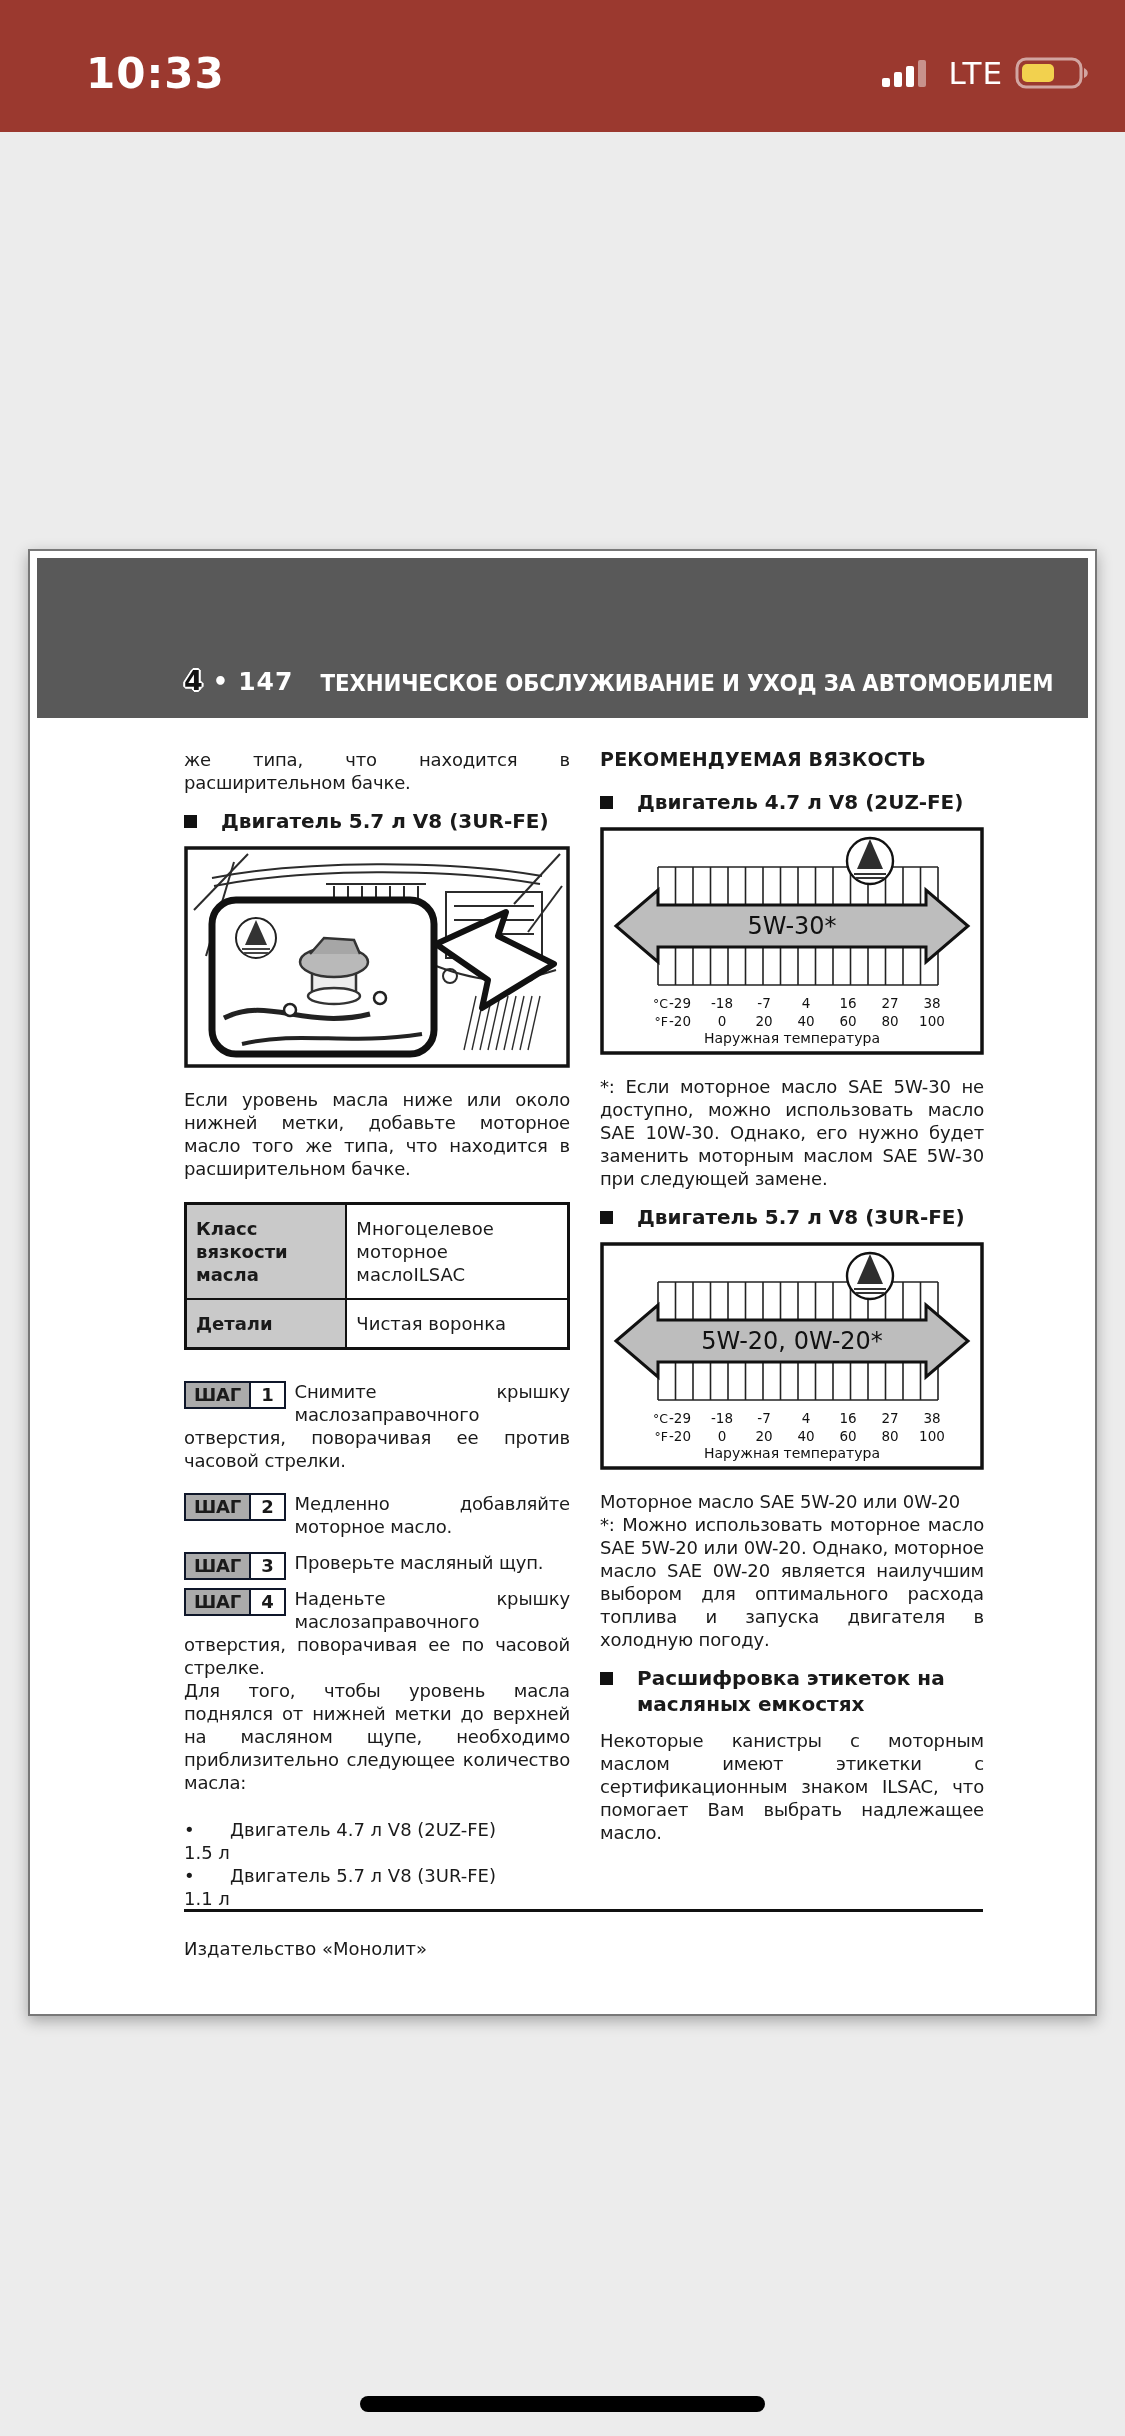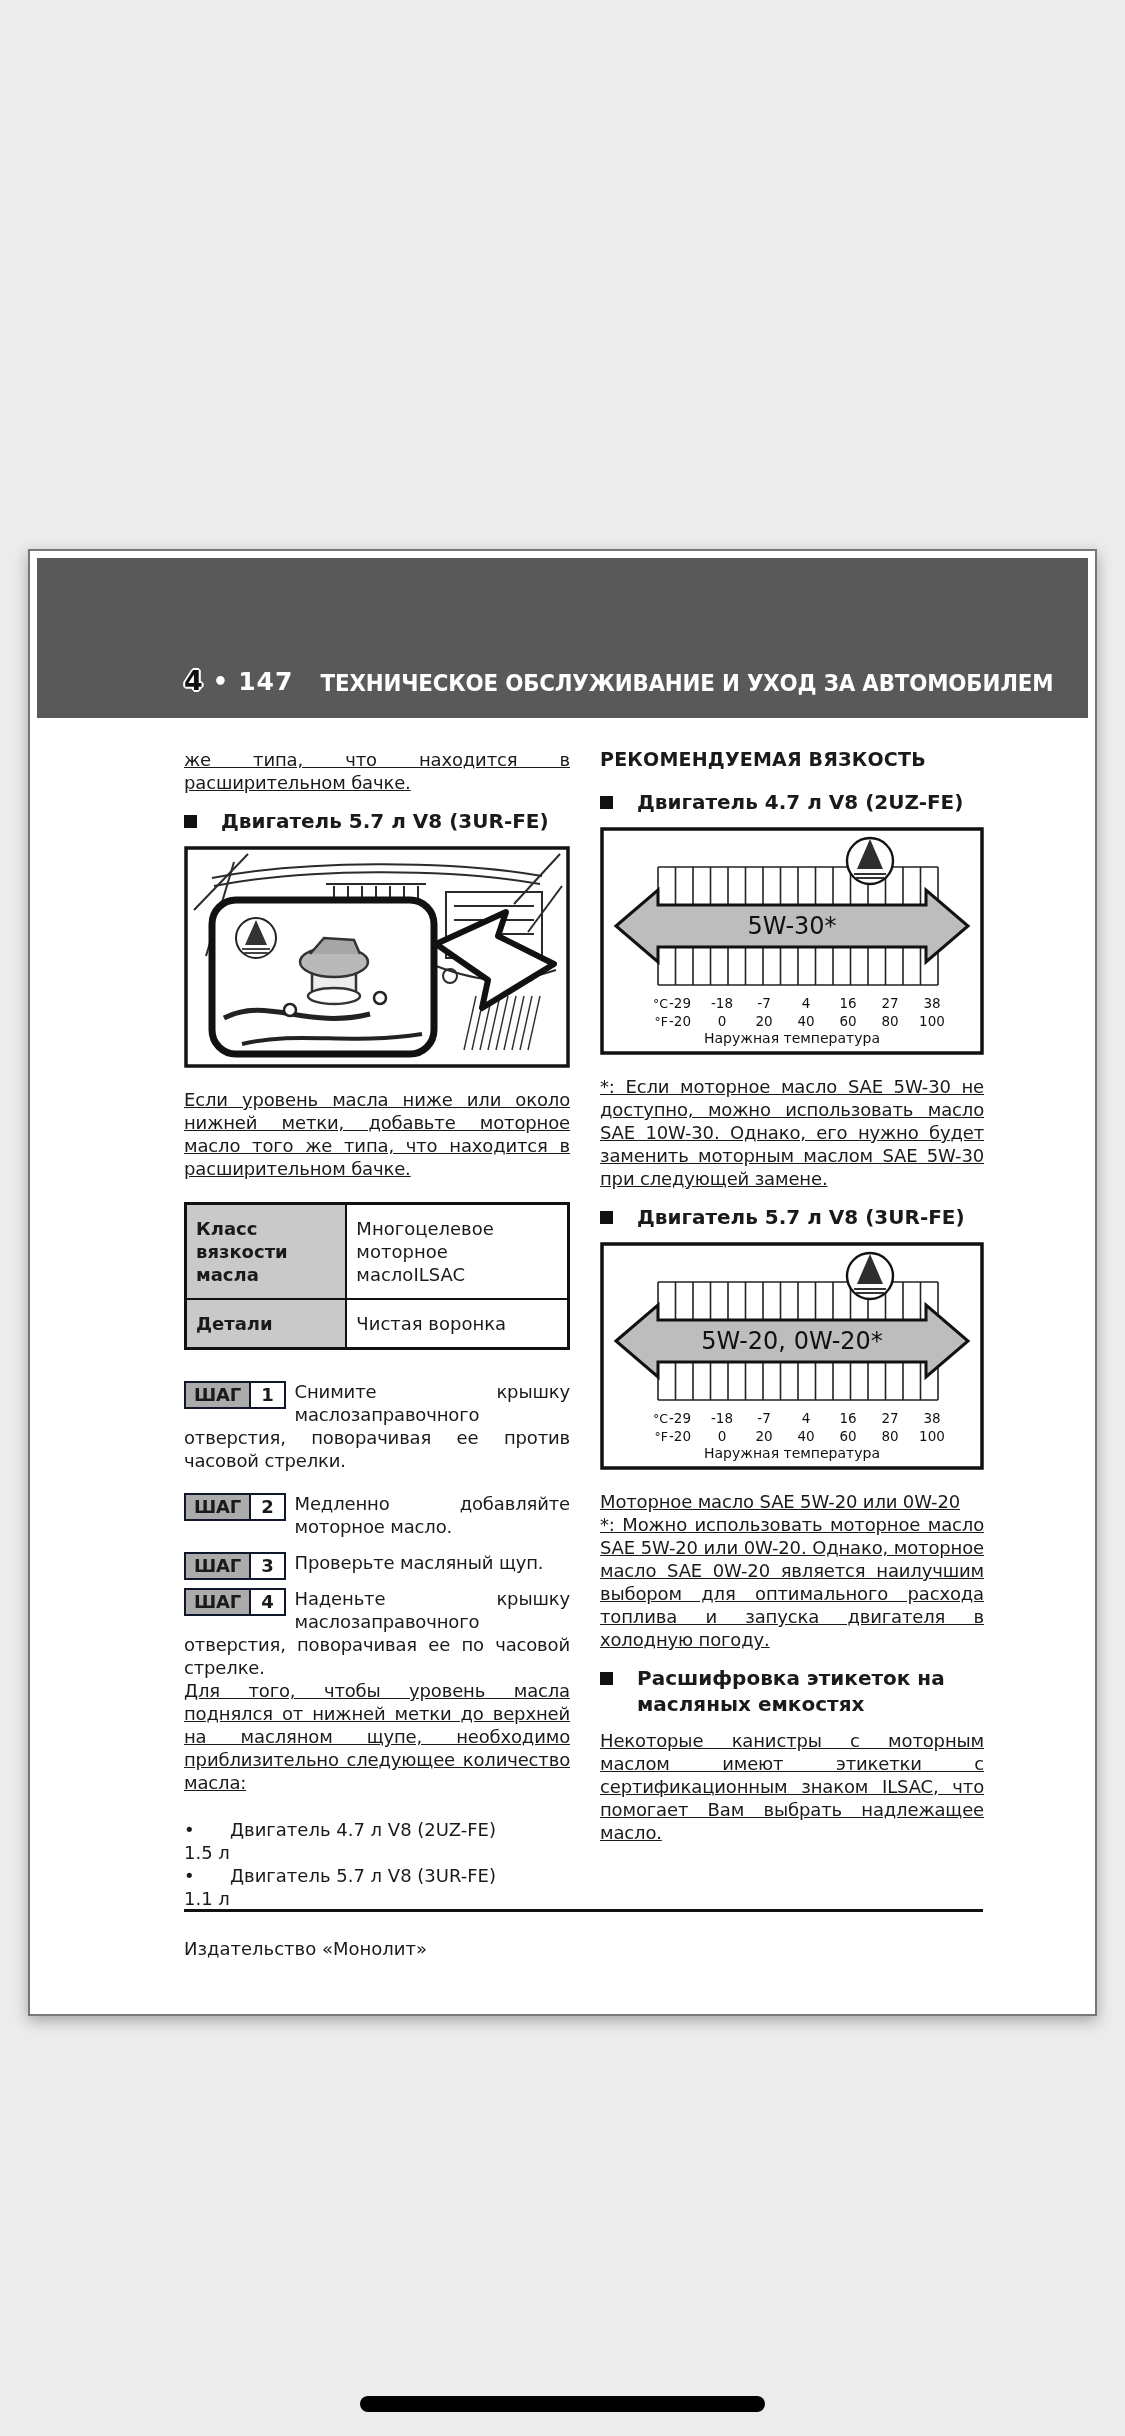--- a/index.html
+++ b/index.html
@@ -37,21 +37,21 @@
   .chapter-dot{color:#fff;font-size:24px;font-weight:700;}
   .chapter-page{color:#fff;font-size:25px;font-weight:700;letter-spacing:1px;}
   .band-title{
     flex:1;text-align:center;color:#fff;font-weight:700;font-size:23px;
     letter-spacing:-0.2px;transform:scaleX(.93);white-space:nowrap;
   }
   
   .col{position:absolute;top:197px;font-size:18px;line-height:23px;}
   .col-left{left:154px;width:386px;}
   .col-right{left:570px;width:384px;}
-  .para{text-align:justify;letter-spacing:-0.15px;margin:0;text-decoration:underline;}
+  .para{text-align:justify;letter-spacing:-0.15px;margin:0;}
   .sec-h{display:flex;gap:24px;font-weight:700;font-size:20px;line-height:26px;margin:14px 0 12px;}
   .sq{flex:none;width:13px;height:13px;background:#111;margin-top:7px;}
   .rc-heading{font-weight:700;font-size:19px;letter-spacing:.2px;margin:0 0 18px;}
   
   .figure{margin:10px 0 20px;}
   .figure svg{display:block;width:386px;height:222px;}
   
   table.oil{border-collapse:collapse;width:100%;margin:22px 0 30px;}
   table.oil td{border:2px solid #111;padding:12px 9px;font-size:18px;line-height:23px;vertical-align:top;}
   table.oil td.lbl{background:#C9C9C9;font-weight:700;width:42%;}
@@ -83,20 +83,37 @@
   .home-indicator{
     position:absolute;left:360px;top:2396px;width:405px;height:16px;
     border-radius:9px;background:#000;
   }
 </style>
 </head>
 <body>
 
 <div class="screen">
 
+  <div class="statusbar" id="statusbar" style="background: rgb(155, 57, 47);">
+    <div class="sb-time">10:33</div>
+    <div class="sb-right">
+      <svg class="sb-signal" width="54" height="34" viewBox="0 0 54 34">
+        <rect x="0" y="22" width="8" height="9" rx="2" fill="#fff"></rect>
+        <rect x="12" y="16" width="8" height="15" rx="2" fill="#fff"></rect>
+        <rect x="24" y="10" width="8" height="21" rx="2" fill="#fff"></rect>
+        <rect x="36" y="4" width="8" height="27" rx="2" fill="rgba(255,255,255,.45)"></rect>
+      </svg>
+      <span class="sb-lte">LTE</span>
+      <svg class="sb-batt" width="78" height="36" viewBox="0 0 78 36">
+        <rect x="2" y="4" width="64" height="28" rx="9" fill="none" stroke="rgba(255,255,255,.55)" stroke-width="3"></rect>
+        <rect x="7" y="9" width="32" height="18" rx="5" fill="#F2D14E" id="batt-fill"></rect>
+        <path d="M69,13 c5,2 5,8 0,10 z" fill="rgba(255,255,255,.55)"></path>
+      </svg>
+    </div>
+  </div>
 
   <div class="page">
 
     <div class="band" style="background: rgb(89, 89, 89);">
       <div class="band-marker">
         <span class="chapter-num">4</span>
         <span class="chapter-dot">•</span>
         <span class="chapter-page">147</span>
       </div>
       <div class="band-title">ТЕХНИЧЕСКОЕ ОБСЛУЖИВАНИЕ И УХОД ЗА АВТОМОБИЛЕМ</div>

